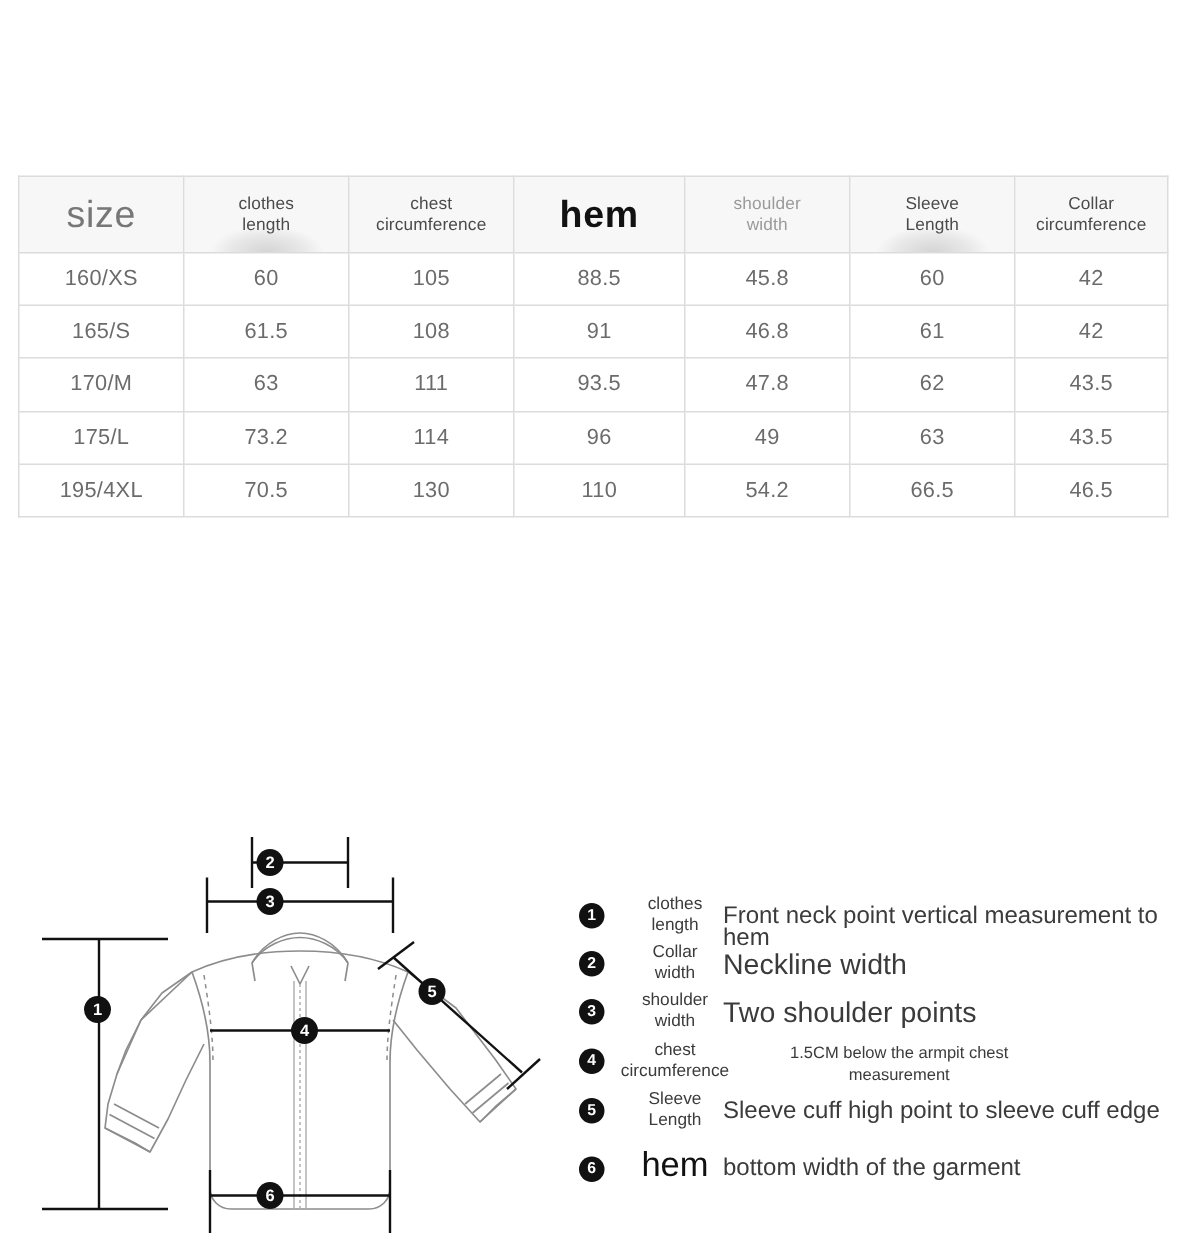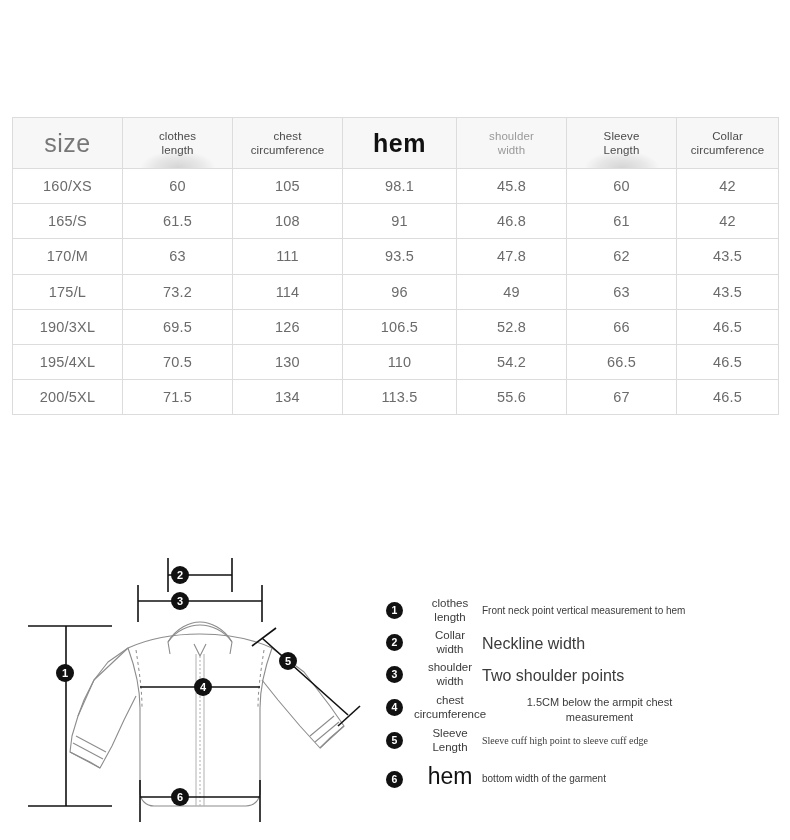--- a/index.html
+++ b/index.html
@@ -140,22 +140,22 @@
     line-height: 26px;
     color: #111111;
     display: block;
   }
   .legend-desc {
     position: absolute;
     left: 96px;
     width: 300px;
     color: #3b3b3b;
   }
-  .legend-desc.sz-a { font-size: 10px; line-height: 15px; }
-  .legend-desc.sz-b { font-size: 16px; line-height: 18px; }
+  .legend-desc.sz-a { font-size: 16px; line-height: 15px; }
+  .legend-desc.sz-b { font-size: 19px; line-height: 18px; }
   .legend-desc.sz-c { font-size: 11px; line-height: 15px; text-align: center; width: 215px; left: 106px; }
 </style>
 </head>
 <body>
 
 <div id="size-table-wrap">
   <table class="size-table">
     <colgroup>
       <col class="c-size">
         <col class="c-cl">
@@ -193,21 +193,21 @@
           <span class="hdr-two">Collar</span>
           <span class="hdr-two">circumference</span>
         </th>
       </tr>
     </thead>
     <tbody id="table-body">
         <tr>
           <td>160/XS</td>
           <td>60</td>
           <td>105</td>
-          <td>98.1</td>
+          <td>88.5</td>
           <td>45.8</td>
           <td>60</td>
           <td>42</td>
         </tr>
         <tr>
           <td>165/S</td>
           <td>61.5</td>
           <td>108</td>
           <td>91</td>
           <td>46.8</td>
@@ -226,44 +226,26 @@
         <tr>
           <td>175/L</td>
           <td>73.2</td>
           <td>114</td>
           <td>96</td>
           <td>49</td>
           <td>63</td>
           <td>43.5</td>
         </tr>
         <tr>
-          <td>190/3XL</td>
-          <td>69.5</td>
-          <td>126</td>
-          <td>106.5</td>
-          <td>52.8</td>
-          <td>66</td>
-          <td>46.5</td>
-        </tr>
-        <tr>
           <td>195/4XL</td>
           <td>70.5</td>
           <td>130</td>
           <td>110</td>
           <td>54.2</td>
           <td>66.5</td>
-          <td>46.5</td>
-        </tr>
-        <tr>
-          <td>200/5XL</td>
-          <td>71.5</td>
-          <td>134</td>
-          <td>113.5</td>
-          <td>55.6</td>
-          <td>67</td>
           <td>46.5</td>
         </tr>
       </tbody>
   </table>
 </div>
 
 <div id="diagram">
   <svg width="400" height="310" viewBox="0 0 400 310" xmlns="http://www.w3.org/2000/svg">
     <g fill="none" stroke="#8c8c8c" stroke-width="1.1" stroke-linejoin="round">
 
@@ -382,21 +364,21 @@
         <div>circumference</div>
       </div>
       <div class="legend-desc sz-c" style="top: 2px;">1.5CM below the armpit chest measurement</div>
     </div>
     <div class="legend-row" style="top: 130px;">
       <div class="legend-badge" style="top: 6px;">5</div>
       <div class="legend-term" style="top: 0px;">
         <div>Sleeve</div>
         <div>Length</div>
       </div>
-      <div class="legend-desc sz-a" style="top: 7px; font-family: Liberation Serif, serif;">Sleeve cuff high point to sleeve cuff edge</div>
+      <div class="legend-desc sz-a" style="top: 7px;">Sleeve cuff high point to sleeve cuff edge</div>
     </div>
     <div class="legend-row" style="top: 165px;">
       <div class="legend-badge" style="top: 10px;">6</div>
       <div class="legend-term" style="top: 2px;">
         <span class="big">hem</span>
       </div>
       <div class="legend-desc sz-a" style="top: 10px;">bottom width of the garment</div>
     </div>
   </div>
 

